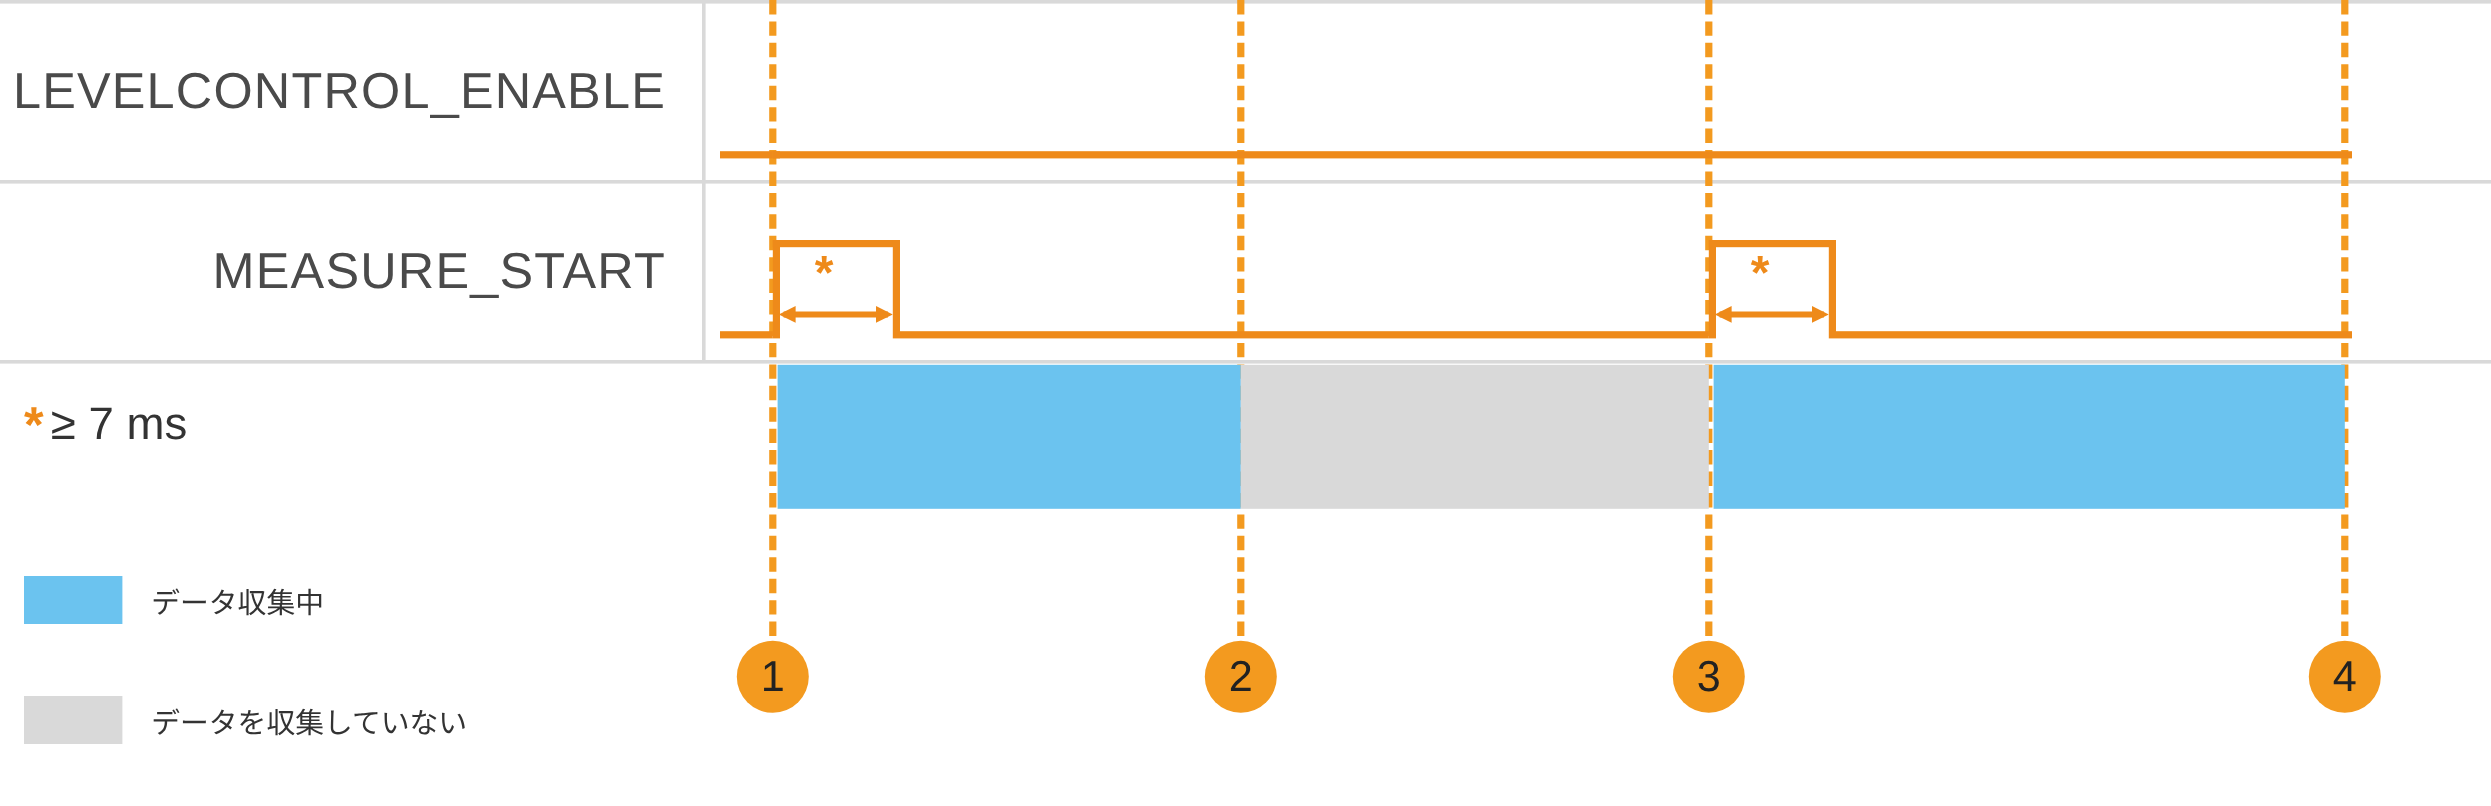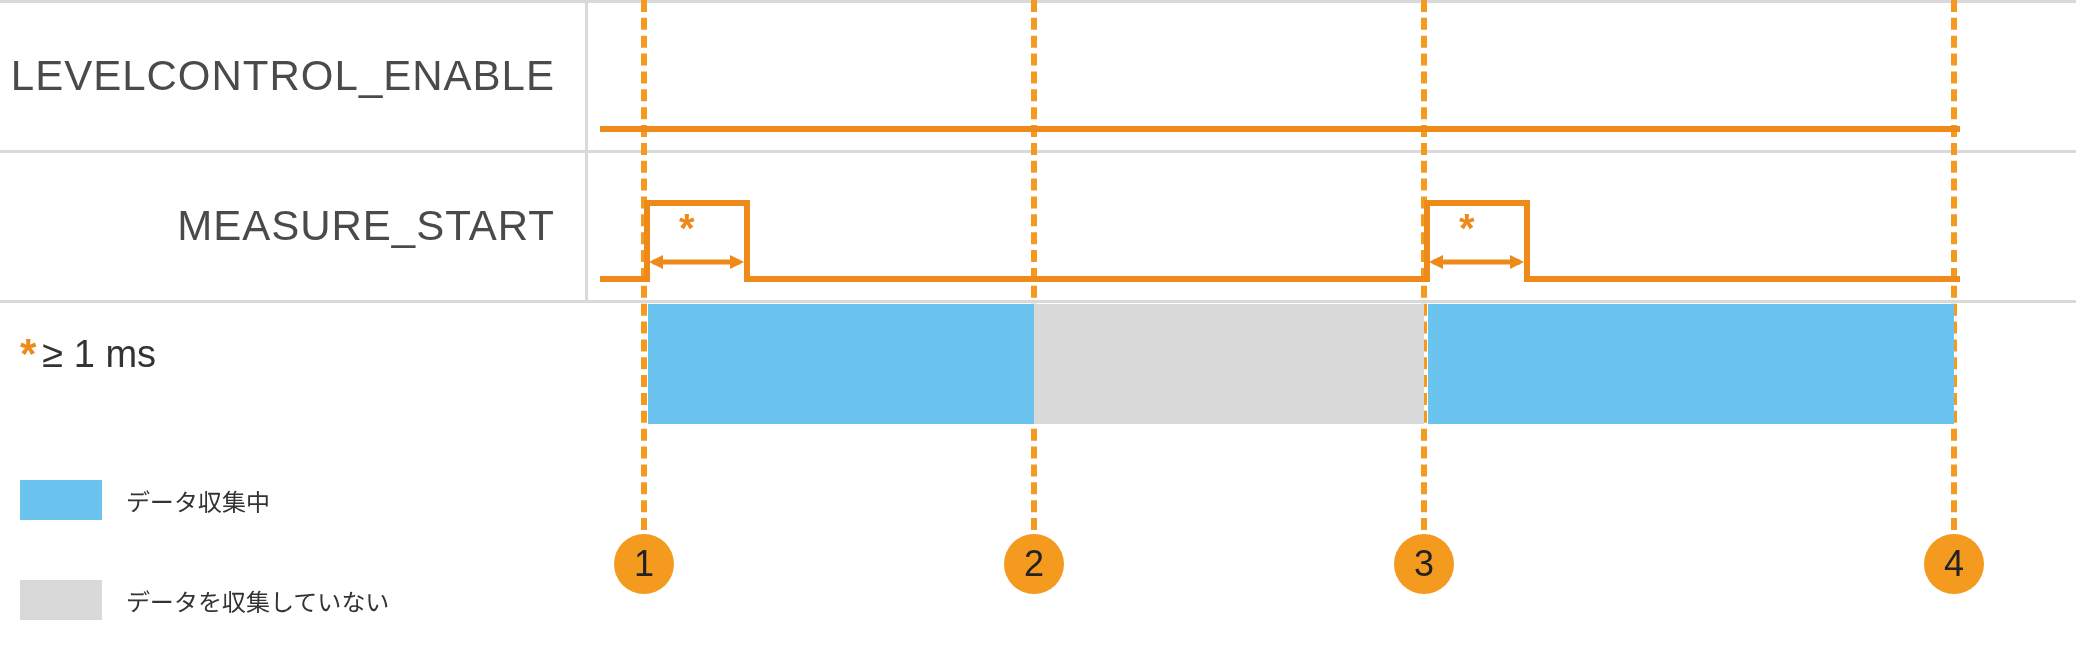--- a/index.html
+++ b/index.html
@@ -192,21 +192,21 @@
     </div>
   <div class="circle" style="left:1394px; top:534px;">
       <span>3</span>
     </div>
   <div class="circle" style="left:1924px; top:534px;">
       <span>4</span>
     </div>
 
   <div class="note-text" style="left:20px; top:330px;">
     <span class="note-star">*</span>
-    <span>≥ 1 ms</span>
+    <span>≥ 7 ms</span>
   </div>
 
   <div class="legend" style="top:480px;">
     <div class="swatch" style="background:#6bc3ef;"></div>
     <div class="legend-text">データ収集中</div>
   </div>
   <div class="legend" style="top:580px;align-items:center;">
     <div class="swatch" style="background:#d9d9d9;"></div>
     <div class="legend-text">データを収集していない</div>
   </div>

